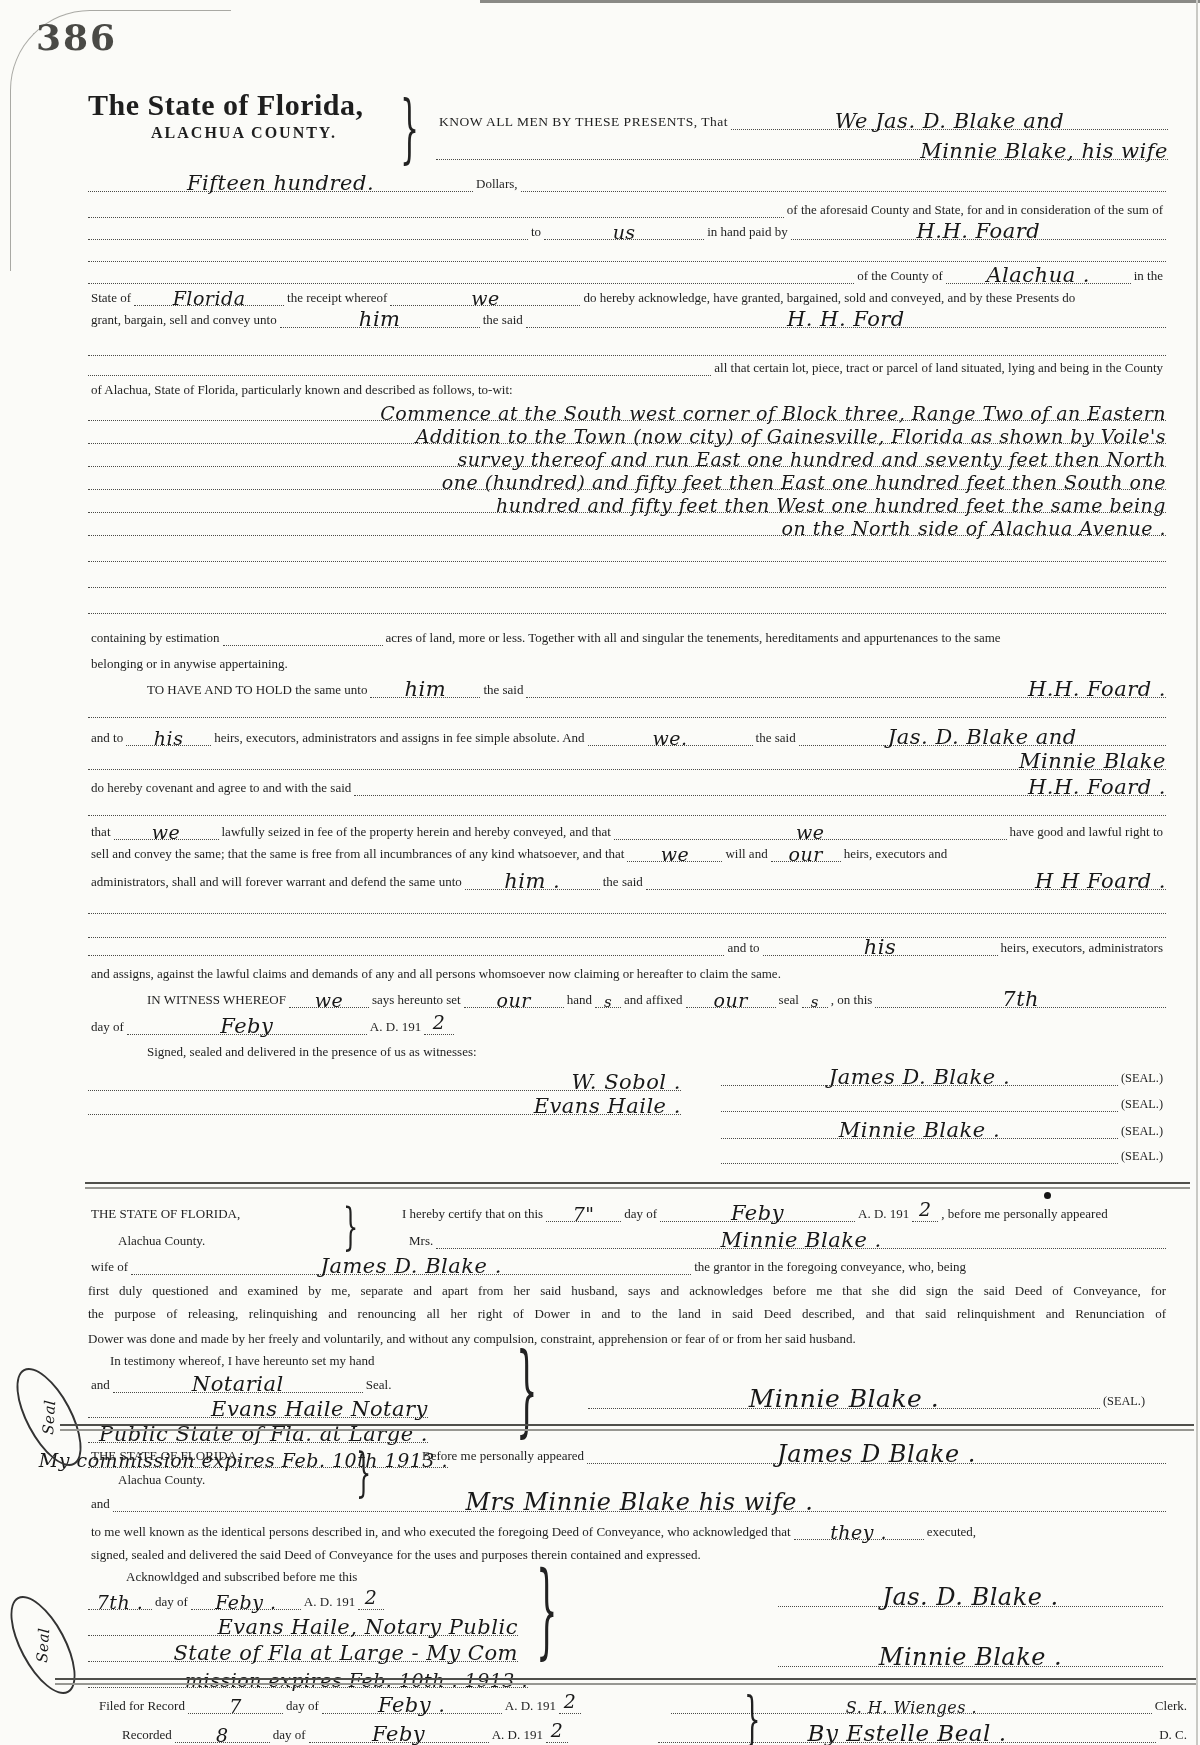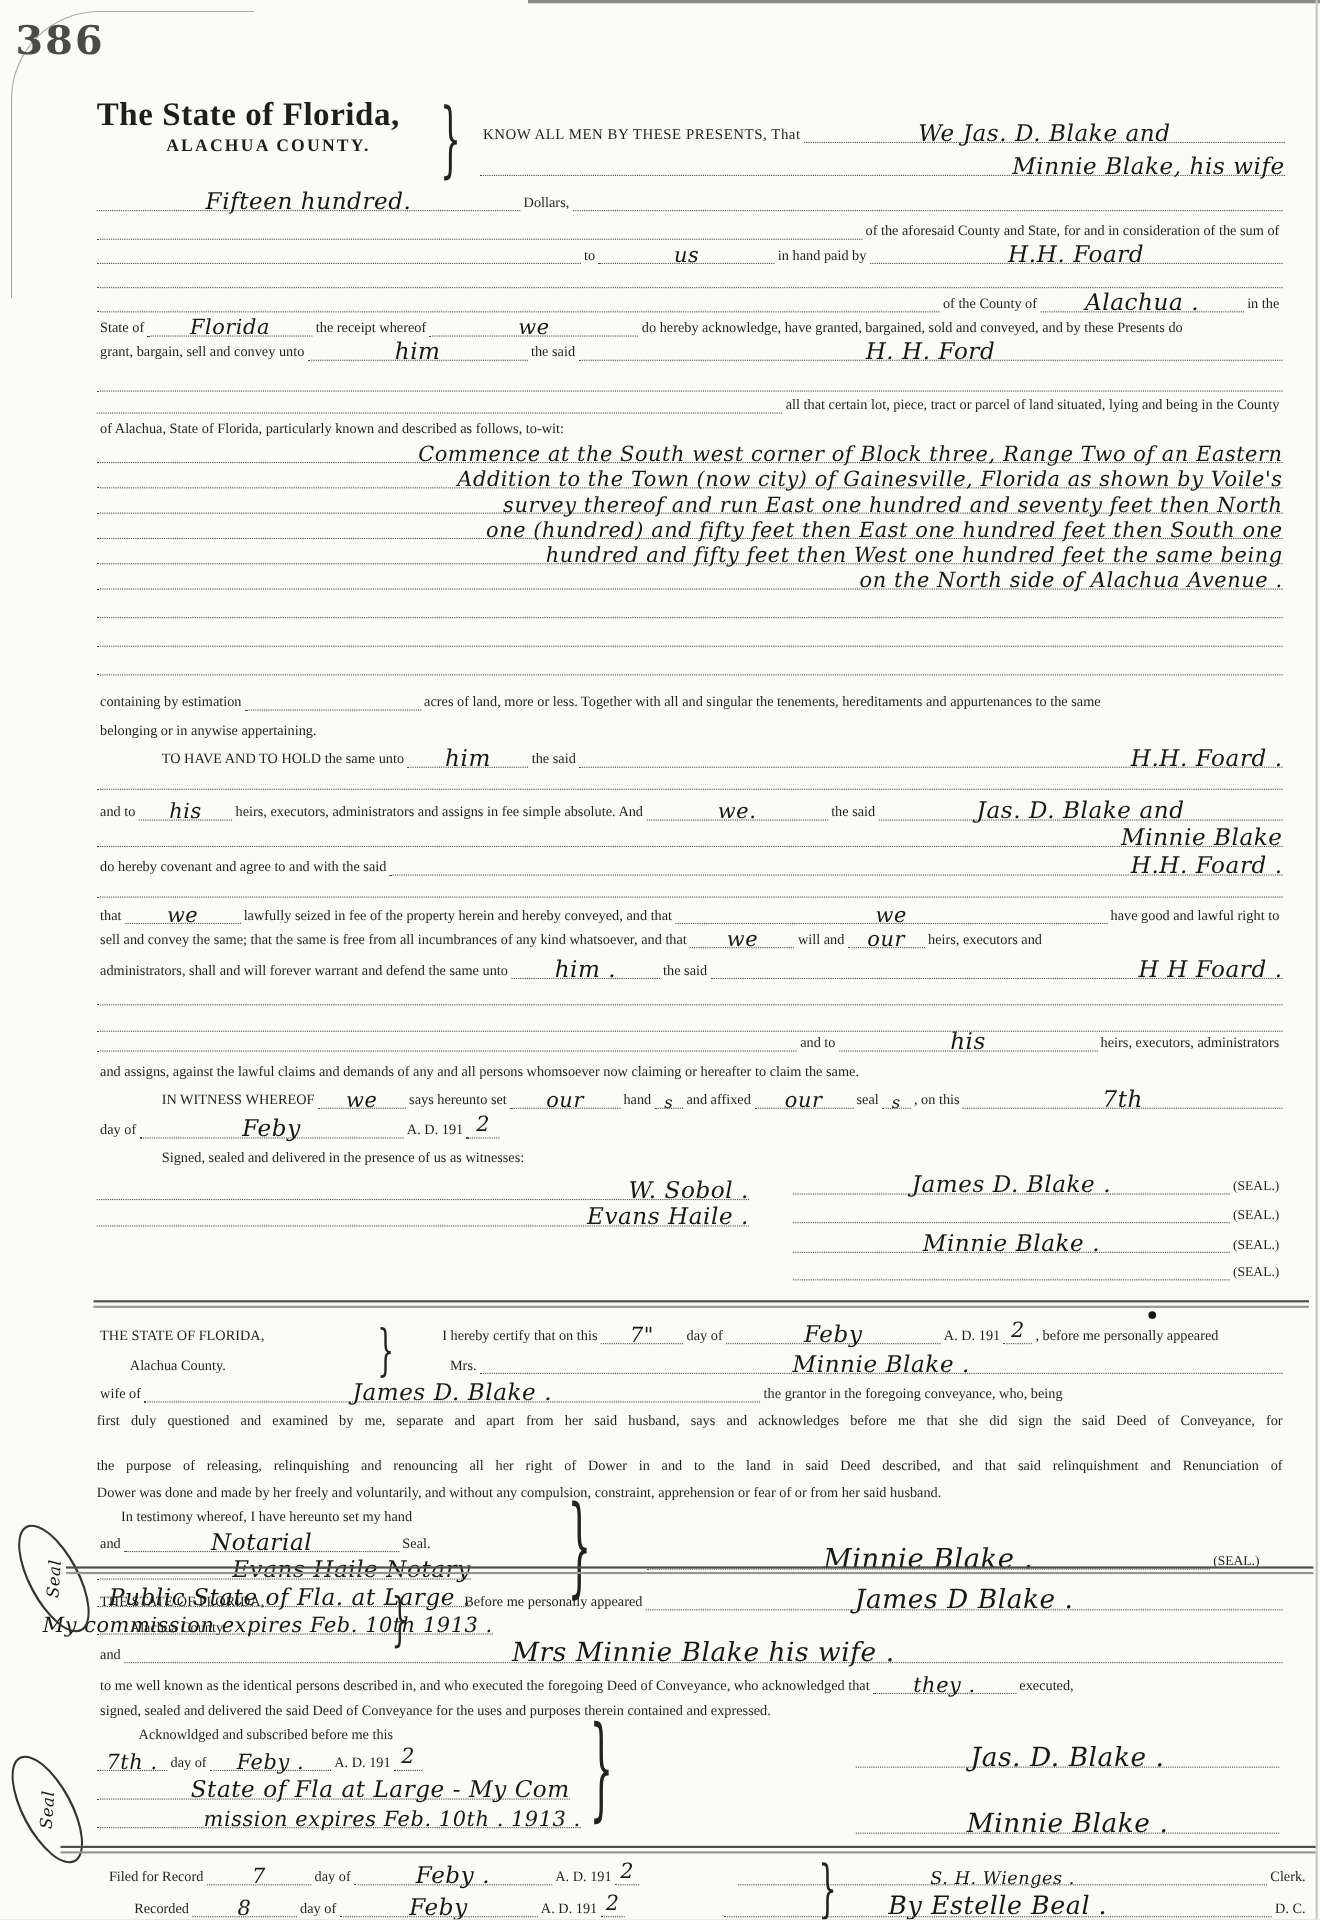--- a/index.html
+++ b/index.html
@@ -2,21 +2,21 @@
 <html><head>
 <meta charset="utf-8">
 <style>
   html,body{margin:0;padding:0;background:#d9d9d5;}
   .page{position:relative;width:1200px;height:1745px;margin:0 auto;background:#fbfbf8;
         font-family:"Liberation Serif",serif;color:#1e1e1e;overflow:hidden;}
   .page-top-edge{position:absolute;top:0;left:480px;right:0;height:3px;background:#8a8a86;}
   .page-right-edge{position:absolute;top:0;right:2px;bottom:0;width:2px;background:#c9c9c4;}
   .corner-arc{position:absolute;top:10px;left:10px;width:220px;height:260px;
         border-top:1px solid #a9a9a4;border-left:1px solid #a9a9a4;border-top-left-radius:80px;}
-  .pageno{position:absolute;top:16px;left:14px;font-family:"DejaVu Serif",serif;
+  .pageno{position:absolute;top:16px;left:36px;font-family:"DejaVu Serif",serif;
         font-size:36px;font-weight:bold;color:#4a4a46;letter-spacing:2px;}
 
   .t{white-space:nowrap;padding:0 3px;font-size:13px;}
   .tsm{font-size:12.3px;}
   .row{display:flex;align-items:flex-end;}
   .f{flex:1 1 20px;border-bottom:1.3px dotted #4a4a46;display:flex;align-items:flex-end;
      justify-content:center;min-width:8px;overflow:visible;}
   .f.left{justify-content:flex-end;padding-left:10px;}
   .hw{font-family:"DejaVu Serif",serif;font-style:italic;font-size:19px;line-height:1;
       white-space:nowrap;color:#181818;margin-bottom:-3px;letter-spacing:.5px;}
@@ -388,21 +388,21 @@
         </span>
     </div>
     <div class="row" style="height:26px">
       <span class="t">wife of</span>
       <span class="f" style="flex:0 1 560px">
           <span class="hw hw-lg">James D. Blake .</span>
         </span>
       <span class="t">the grantor in the foregoing conveyance, who, being</span>
     </div>
     <div class="para" style="margin-top:8px">first duly questioned and examined by me, separate and apart from her said husband, says and acknowledges before me that she did sign the said Deed of Conveyance, for</div>
-    <div class="para" style="margin-top:25px">the purpose of releasing, relinquishing and renouncing all her right of Dower in and to the land in said Deed described, and that said relinquishment and Renunciation of</div>
+    <div class="para" style="margin-top:7px">the purpose of releasing, relinquishing and renouncing all her right of Dower in and to the land in said Deed described, and that said relinquishment and Renunciation of</div>
     <div class="para" style="margin-top:9px;text-align-last:left">Dower was done and made by her freely and voluntarily, and without any compulsion, constraint, apprehension or fear of or from her said husband.</div>
     <div style="position:relative">
       <div class="row" style="height:22px;width:420px">
         <span class="t" style="padding-left:22px">In testimony whereof, I have hereunto set my hand</span>
       </div>
       <div class="row" style="height:24px;width:420px">
         <span class="t">and</span>
         <span class="f" style="flex:0 1 250px">
             <span class="hw hw-lg">Notarial</span>
           </span>
@@ -478,20 +478,25 @@
         <span class="f" style="flex:0 1 110px">
             <span class="hw">Feby .</span>
           </span>
         <span class="t">A. D. 191</span>
         <span class="f" style="flex:0 1 26px">
             <span class="hw" style="margin-bottom:2px">2</span>
           </span>
       </div>
       <div class="row" style="height:26px;width:430px">
         <span class="f left">
+            <span class="hw hw-lg">Evans Haile, Notary Public</span>
+          </span>
+      </div>
+      <div class="row" style="height:26px;width:430px">
+        <span class="f left">
             <span class="hw hw-lg">State of Fla at Large - My Com</span>
           </span>
       </div>
       <div class="row" style="height:26px;width:440px">
         <span class="f left" style="padding-left:0">
             <span class="hw">mission expires Feb. 10th . 1913 .</span>
           </span>
       </div>
       <span class="brace" style="left:448px;top:-14px;font-size:34px;transform:scaleY(3.0);transform-origin:top">}</span>
       <div class="oval" style="left:-68px;top:28px">

